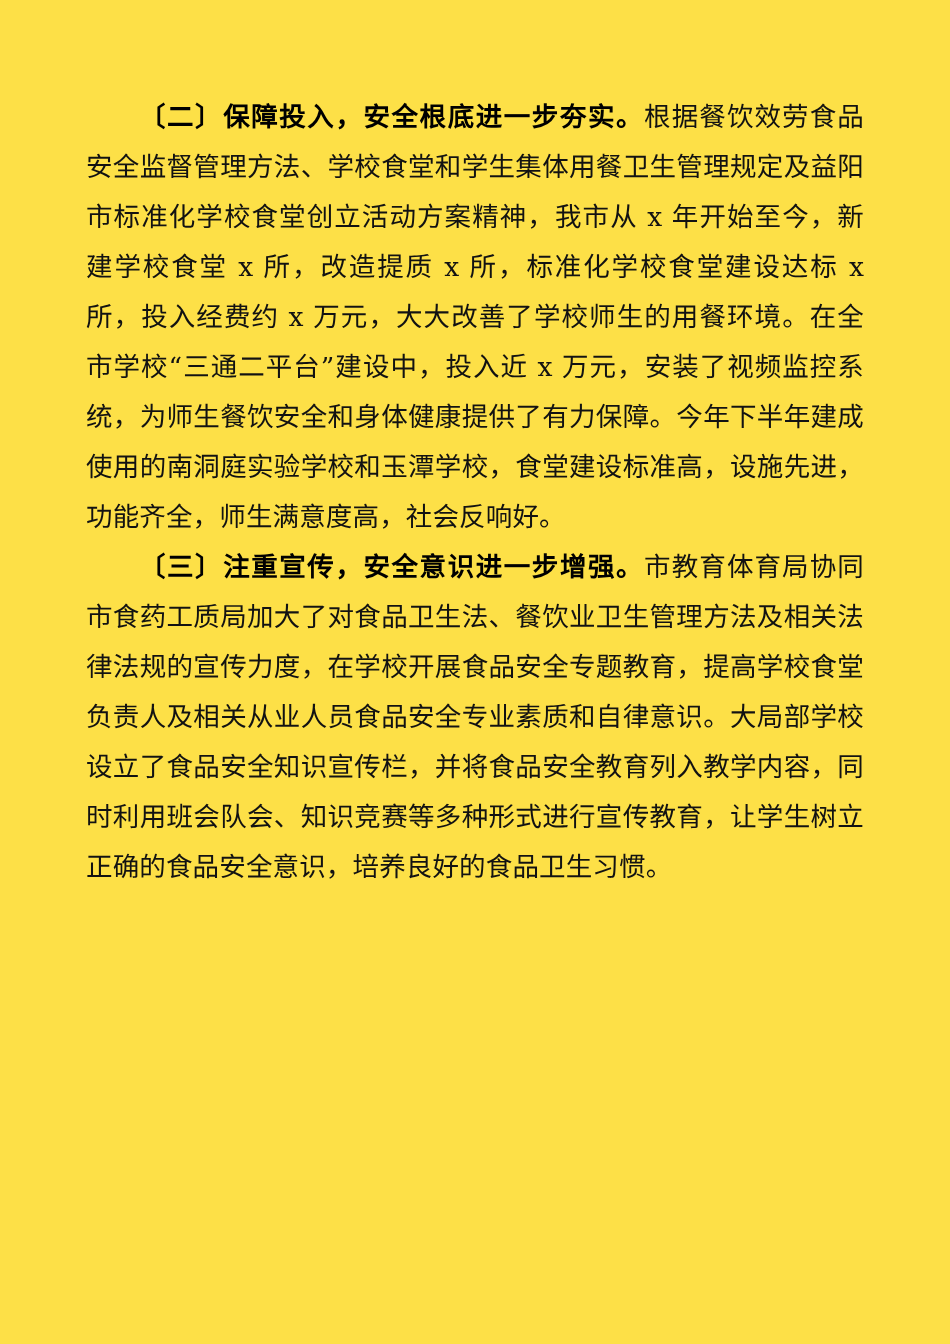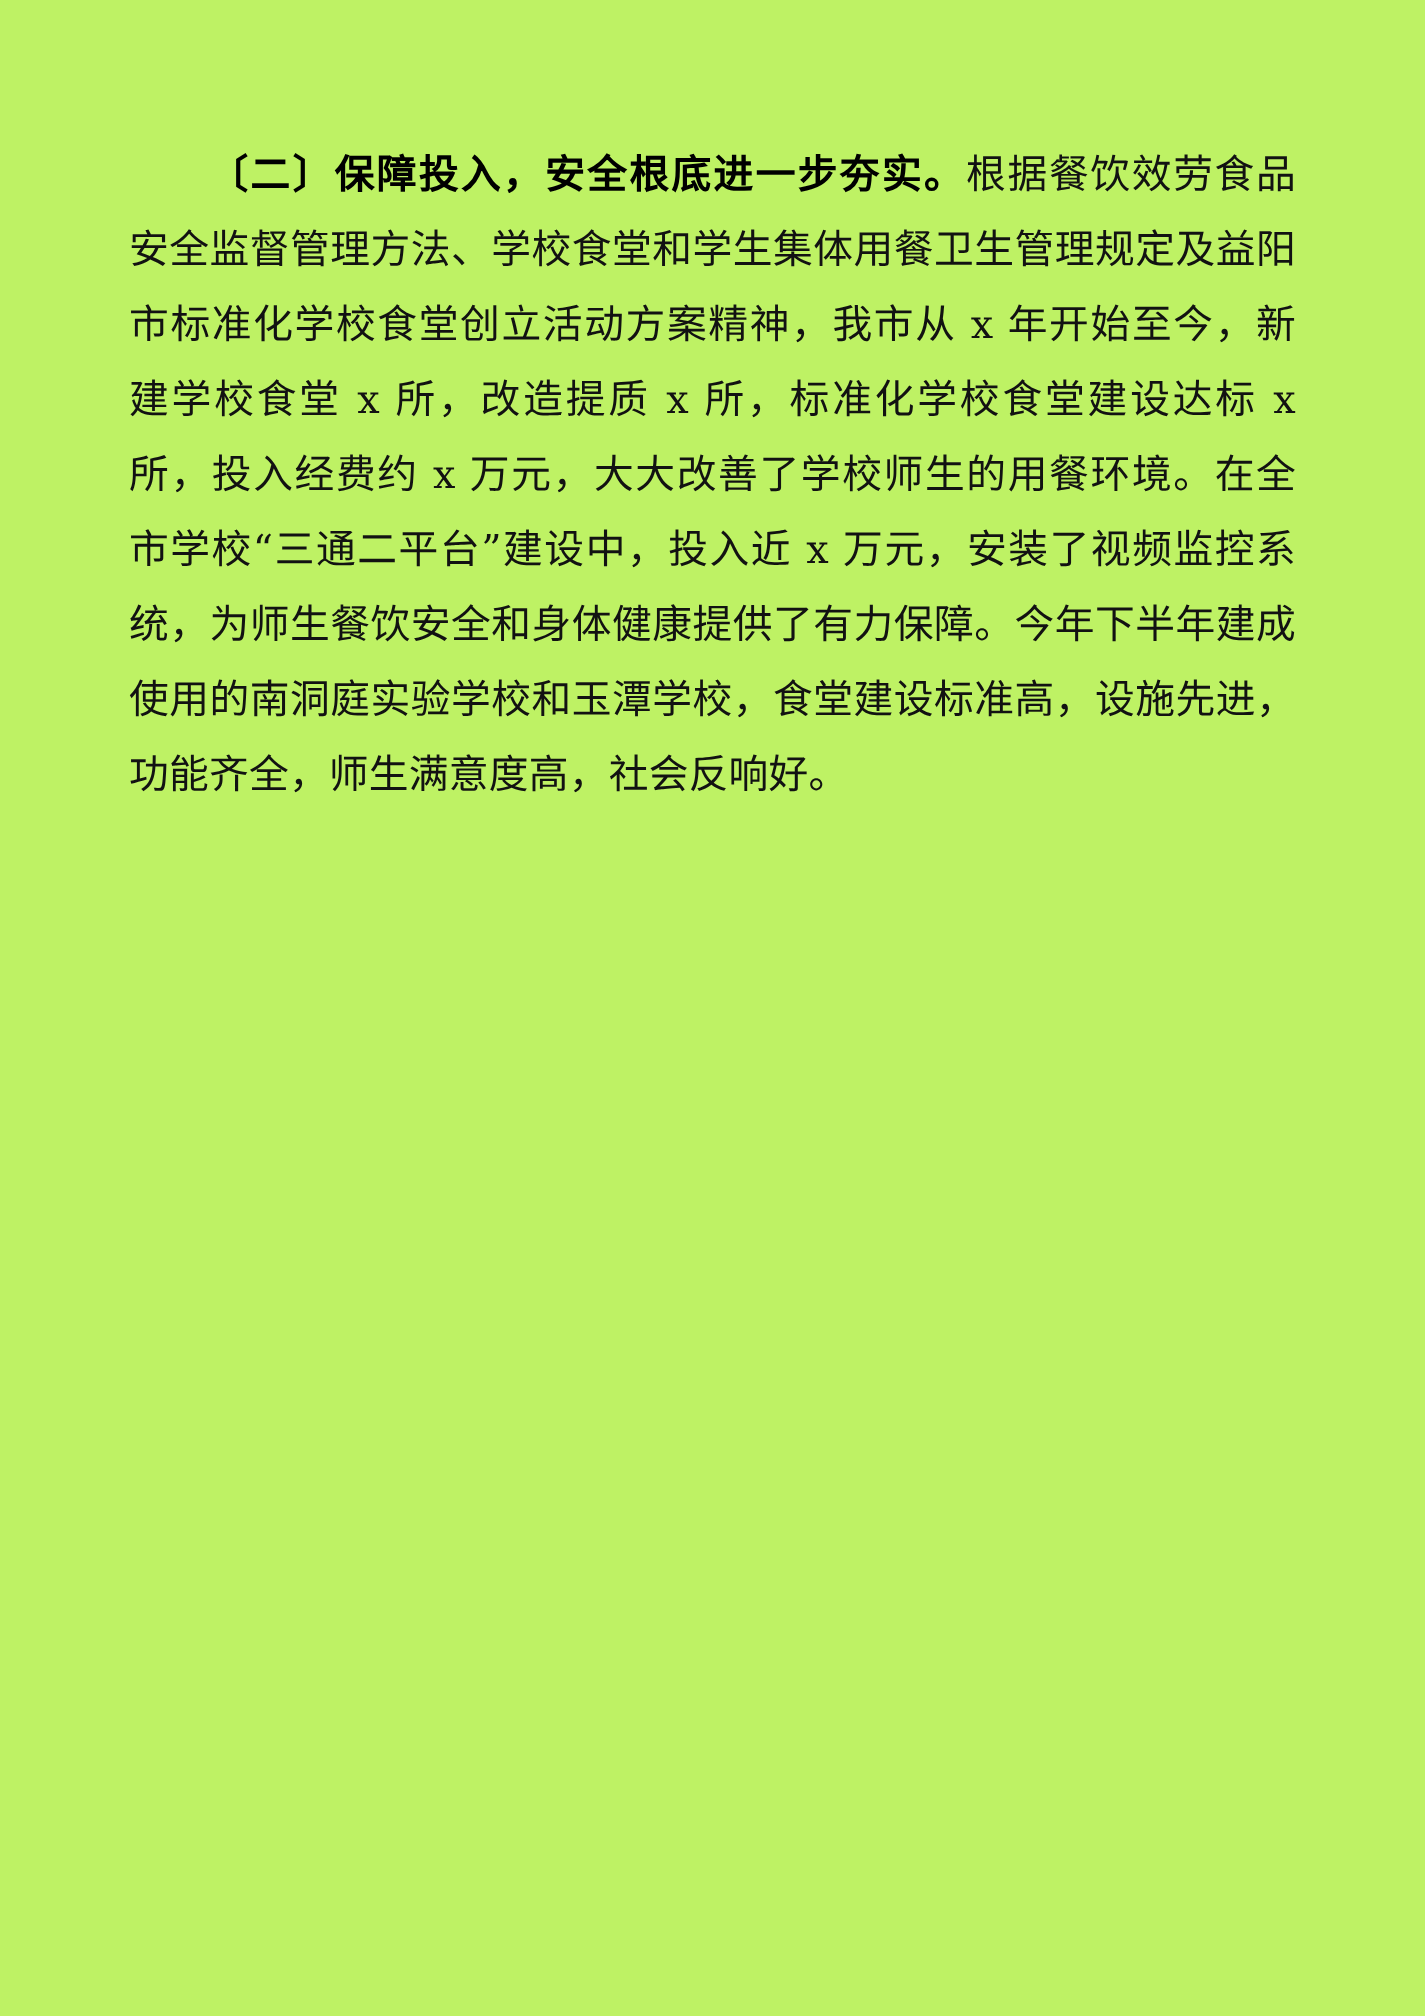--- a/index.html
+++ b/index.html
@@ -5,21 +5,21 @@
 <style>
   html, body {
     margin: 0;
     padding: 0;
     background: #ffffff;
   }
   .page {
     position: relative;
     width: 950px;
     height: 1344px;
-    background: #bef264;
+    background: #fde047;
     margin: 0 auto;
     overflow: hidden;
     box-sizing: border-box;
   }
   .doc-body {
     position: absolute;
     left: 86px;
     top: 92px;
     width: 778px;
   }
@@ -52,16 +52,19 @@
 </head>
 <body>
 
 <div class="page">
   <div class="doc-body">
 
     <p class="para">
       <span class="lead">〔二〕保障投入，安全根底进一步夯实。</span><span class="rest">根据餐饮效劳食品安全监督管理方法、学校食堂和学生集体用餐卫生管理规定及益阳市标准化学校食堂创立活动方案精神，我市从 x 年开始至今，新建学校食堂 x 所，改造提质 x 所，标准化学校食堂建设达标 x 所，投入经费约 x 万元，大大改善了学校师生的用餐环境。在全市学校“三通二平台”建设中，投入近 x 万元，安装了视频监控系统，为师生餐饮安全和身体健康提供了有力保障。今年下半年建成使用的南洞庭实验学校和玉潭学校，食堂建设标准高，设施先进，功能齐全，师生满意度高，社会反响好。</span>
     </p>
 
+    <p class="para">
+      <span class="lead">〔三〕注重宣传，安全意识进一步增强。</span><span class="rest">市教育体育局协同市食药工质局加大了对食品卫生法、餐饮业卫生管理方法及相关法律法规的宣传力度，在学校开展食品安全专题教育，提高学校食堂负责人及相关从业人员食品安全专业素质和自律意识。大局部学校设立了食品安全知识宣传栏，并将食品安全教育列入教学内容，同时利用班会队会、知识竞赛等多种形式进行宣传教育，让学生树立正确的食品安全意识，培养良好的食品卫生习惯。</span>
+    </p>
 
 
   </div>
 </div>
 
 </body></html>

